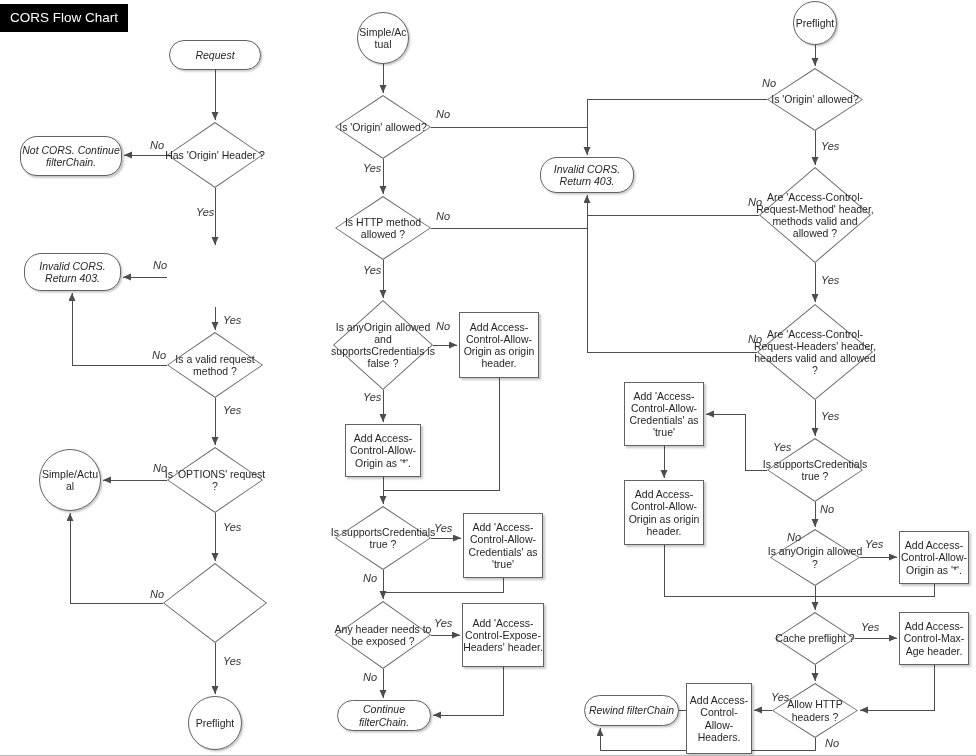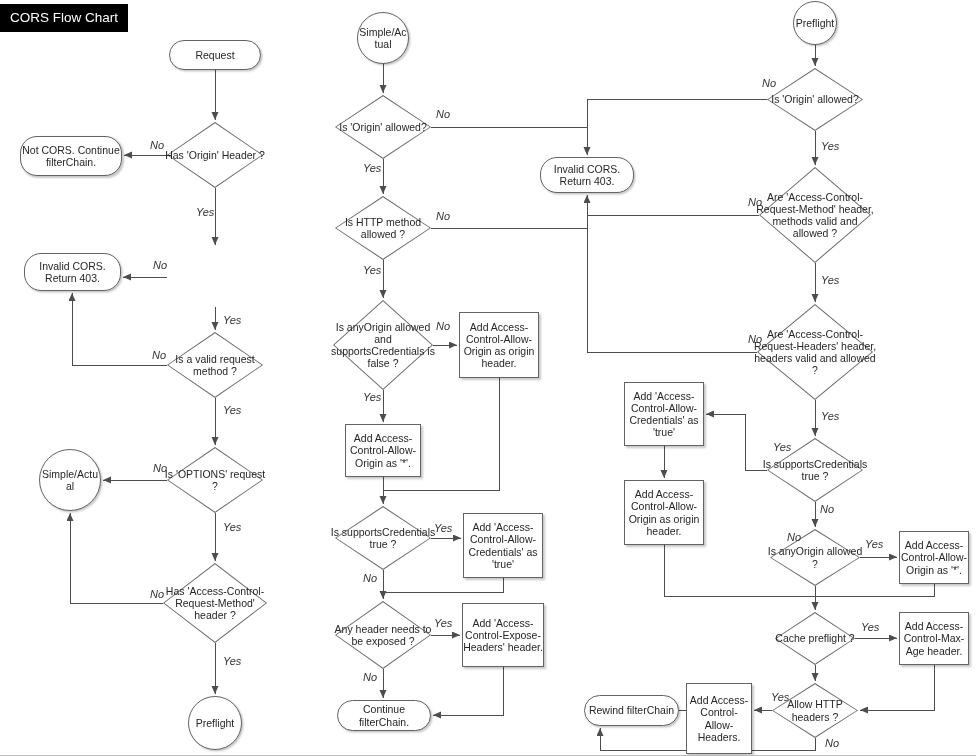--- a/index.html
+++ b/index.html
@@ -14,21 +14,21 @@
   .edges marker path{ fill:var(--line); }
 
   .node{
     position:absolute; display:flex; align-items:center; justify-content:center;
     text-align:center; font-size:10.5px; line-height:1.16; color:var(--text);
   }
   .stadium,.rect,.circle{
     background:#fff; border:1px solid var(--border);
     box-shadow:1.5px 1.5px 2px rgba(0,0,0,.22);
   }
-  .stadium{ border-radius:17px; }
+  .stadium{ border-radius:17px;font-style:italic; }
   .circle{ border-radius:50%; }
   .diamond .shape{
     position:absolute; inset:0; background:var(--border);
     clip-path:polygon(50% 0,100% 50%,50% 100%,0 50%);
     filter:drop-shadow(1.5px 1.5px 1.5px rgba(0,0,0,.25));
   }
   .diamond .shape .inner{
     position:absolute; inset:1.3px; background:#fff;
     clip-path:polygon(50% 0,100% 50%,50% 100%,0 50%);
   }
@@ -135,21 +135,20 @@
       </div>
     <div class="label">Is 'OPTIONS' request ?</div>
   </div>
   <div class="node circle" style="left:39px;top:449px;width:62px;height:62px">
     <div class="label">Simple/Actual</div>
   </div>
   <div class="node diamond" style="left:163px;top:563px;width:104px;height:80px">
     <div class="shape">
         <div class="inner"></div>
       </div>
-    <div class="label">Has 'Access-Control-Request-Method' header ?</div>
   </div>
   <div class="node circle" style="left:188px;top:696px;width:54px;height:54px">
     <div class="label">Preflight</div>
   </div>
 
   <div class="node circle" style="left:357px;top:12px;width:52px;height:52px">
     <div class="label">Simple/Actual</div>
   </div>
   <div class="node diamond" style="left:335px;top:95px;width:96px;height:64px">
     <div class="shape">

